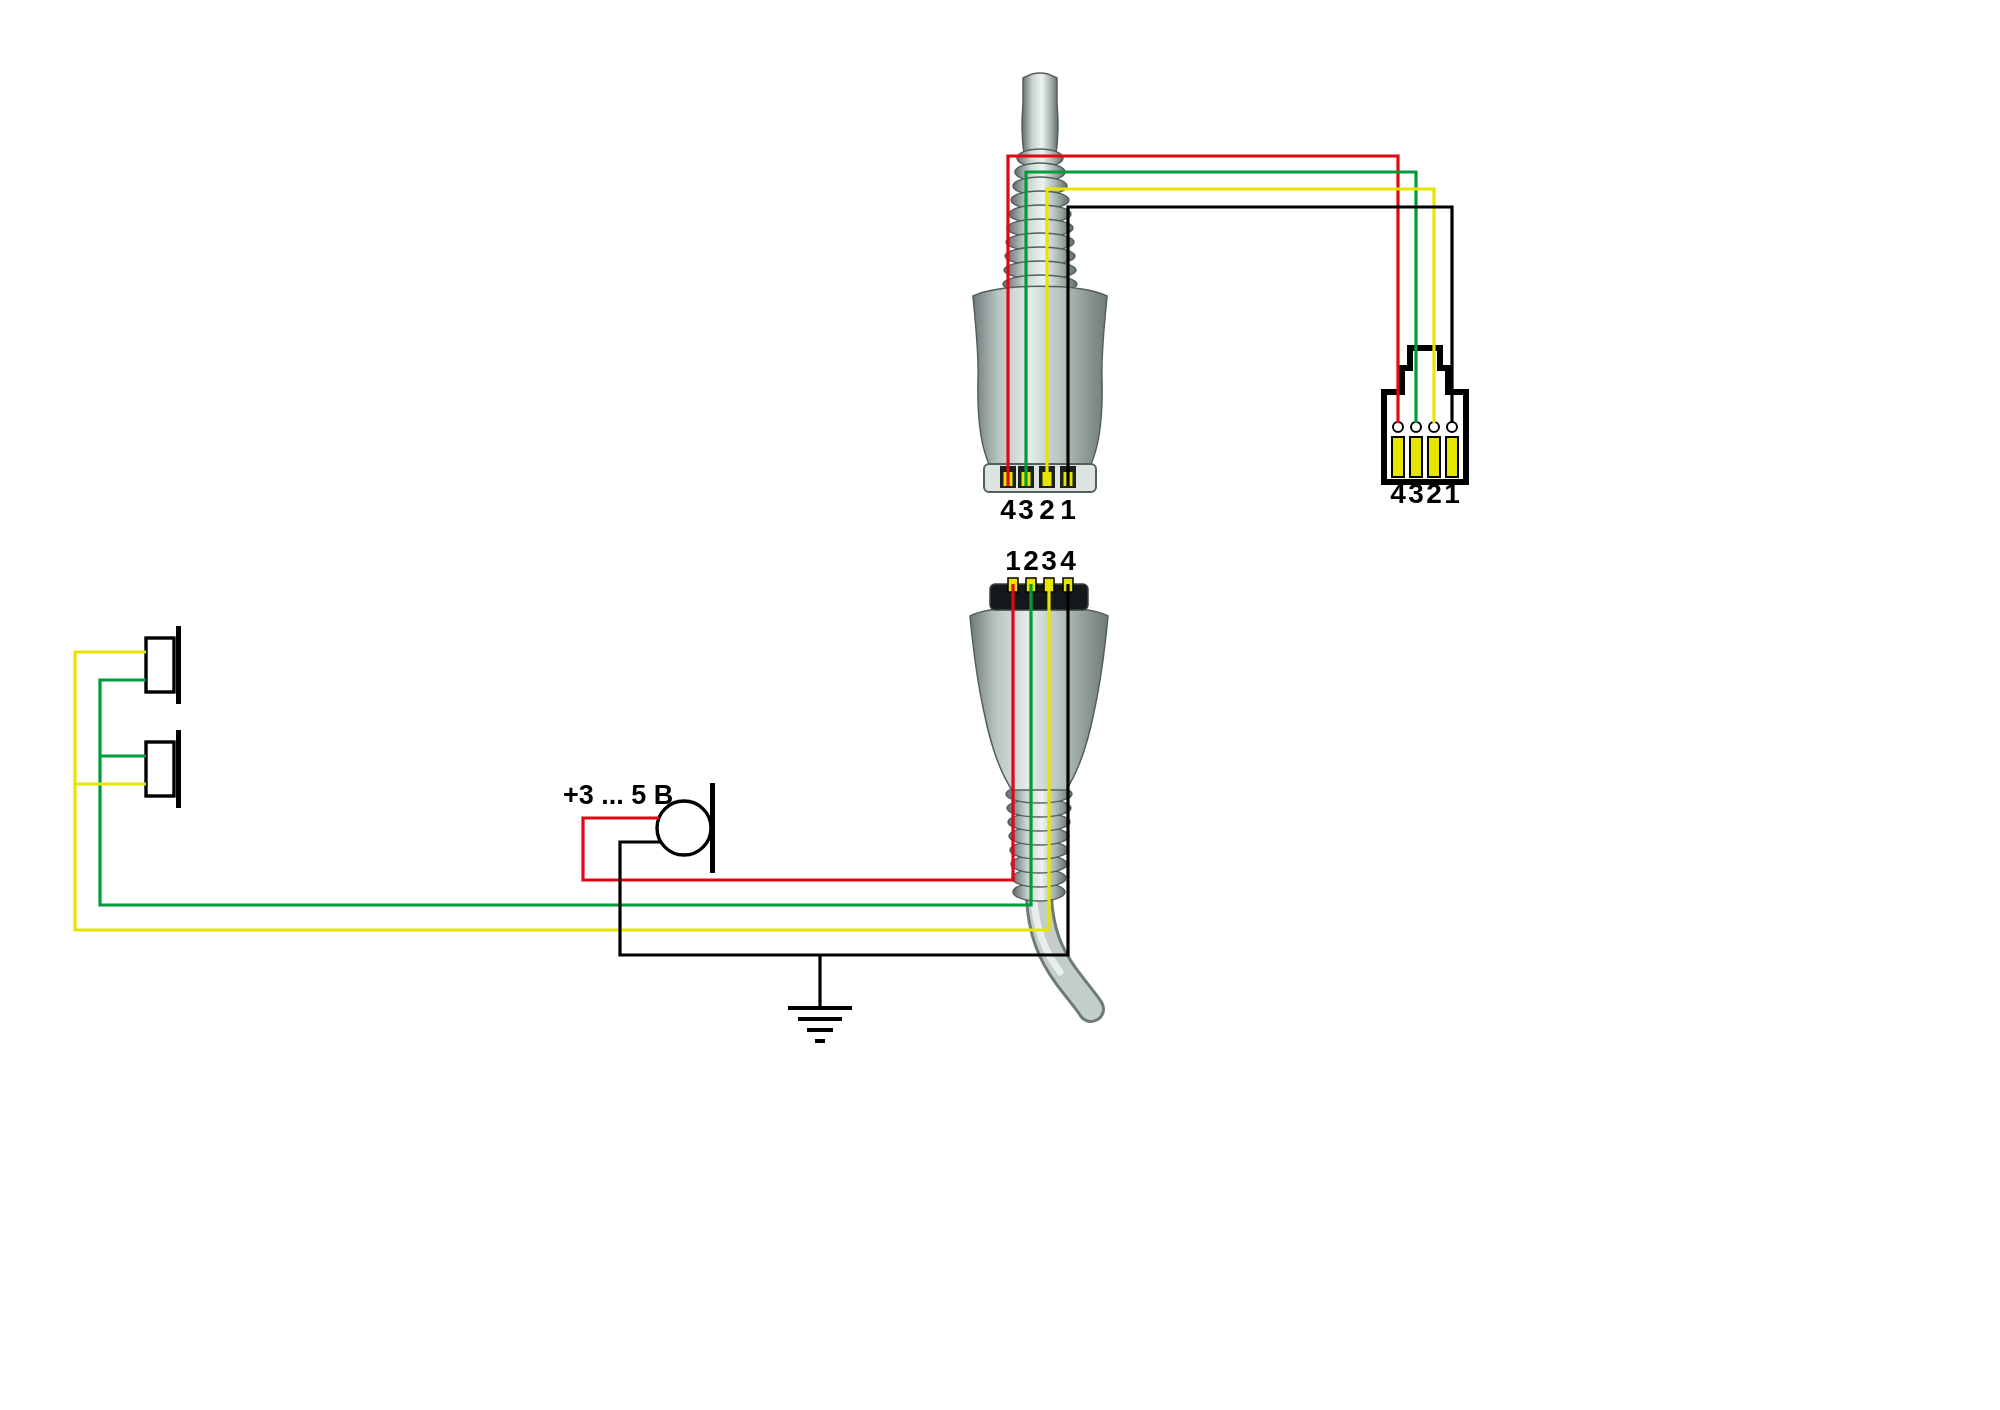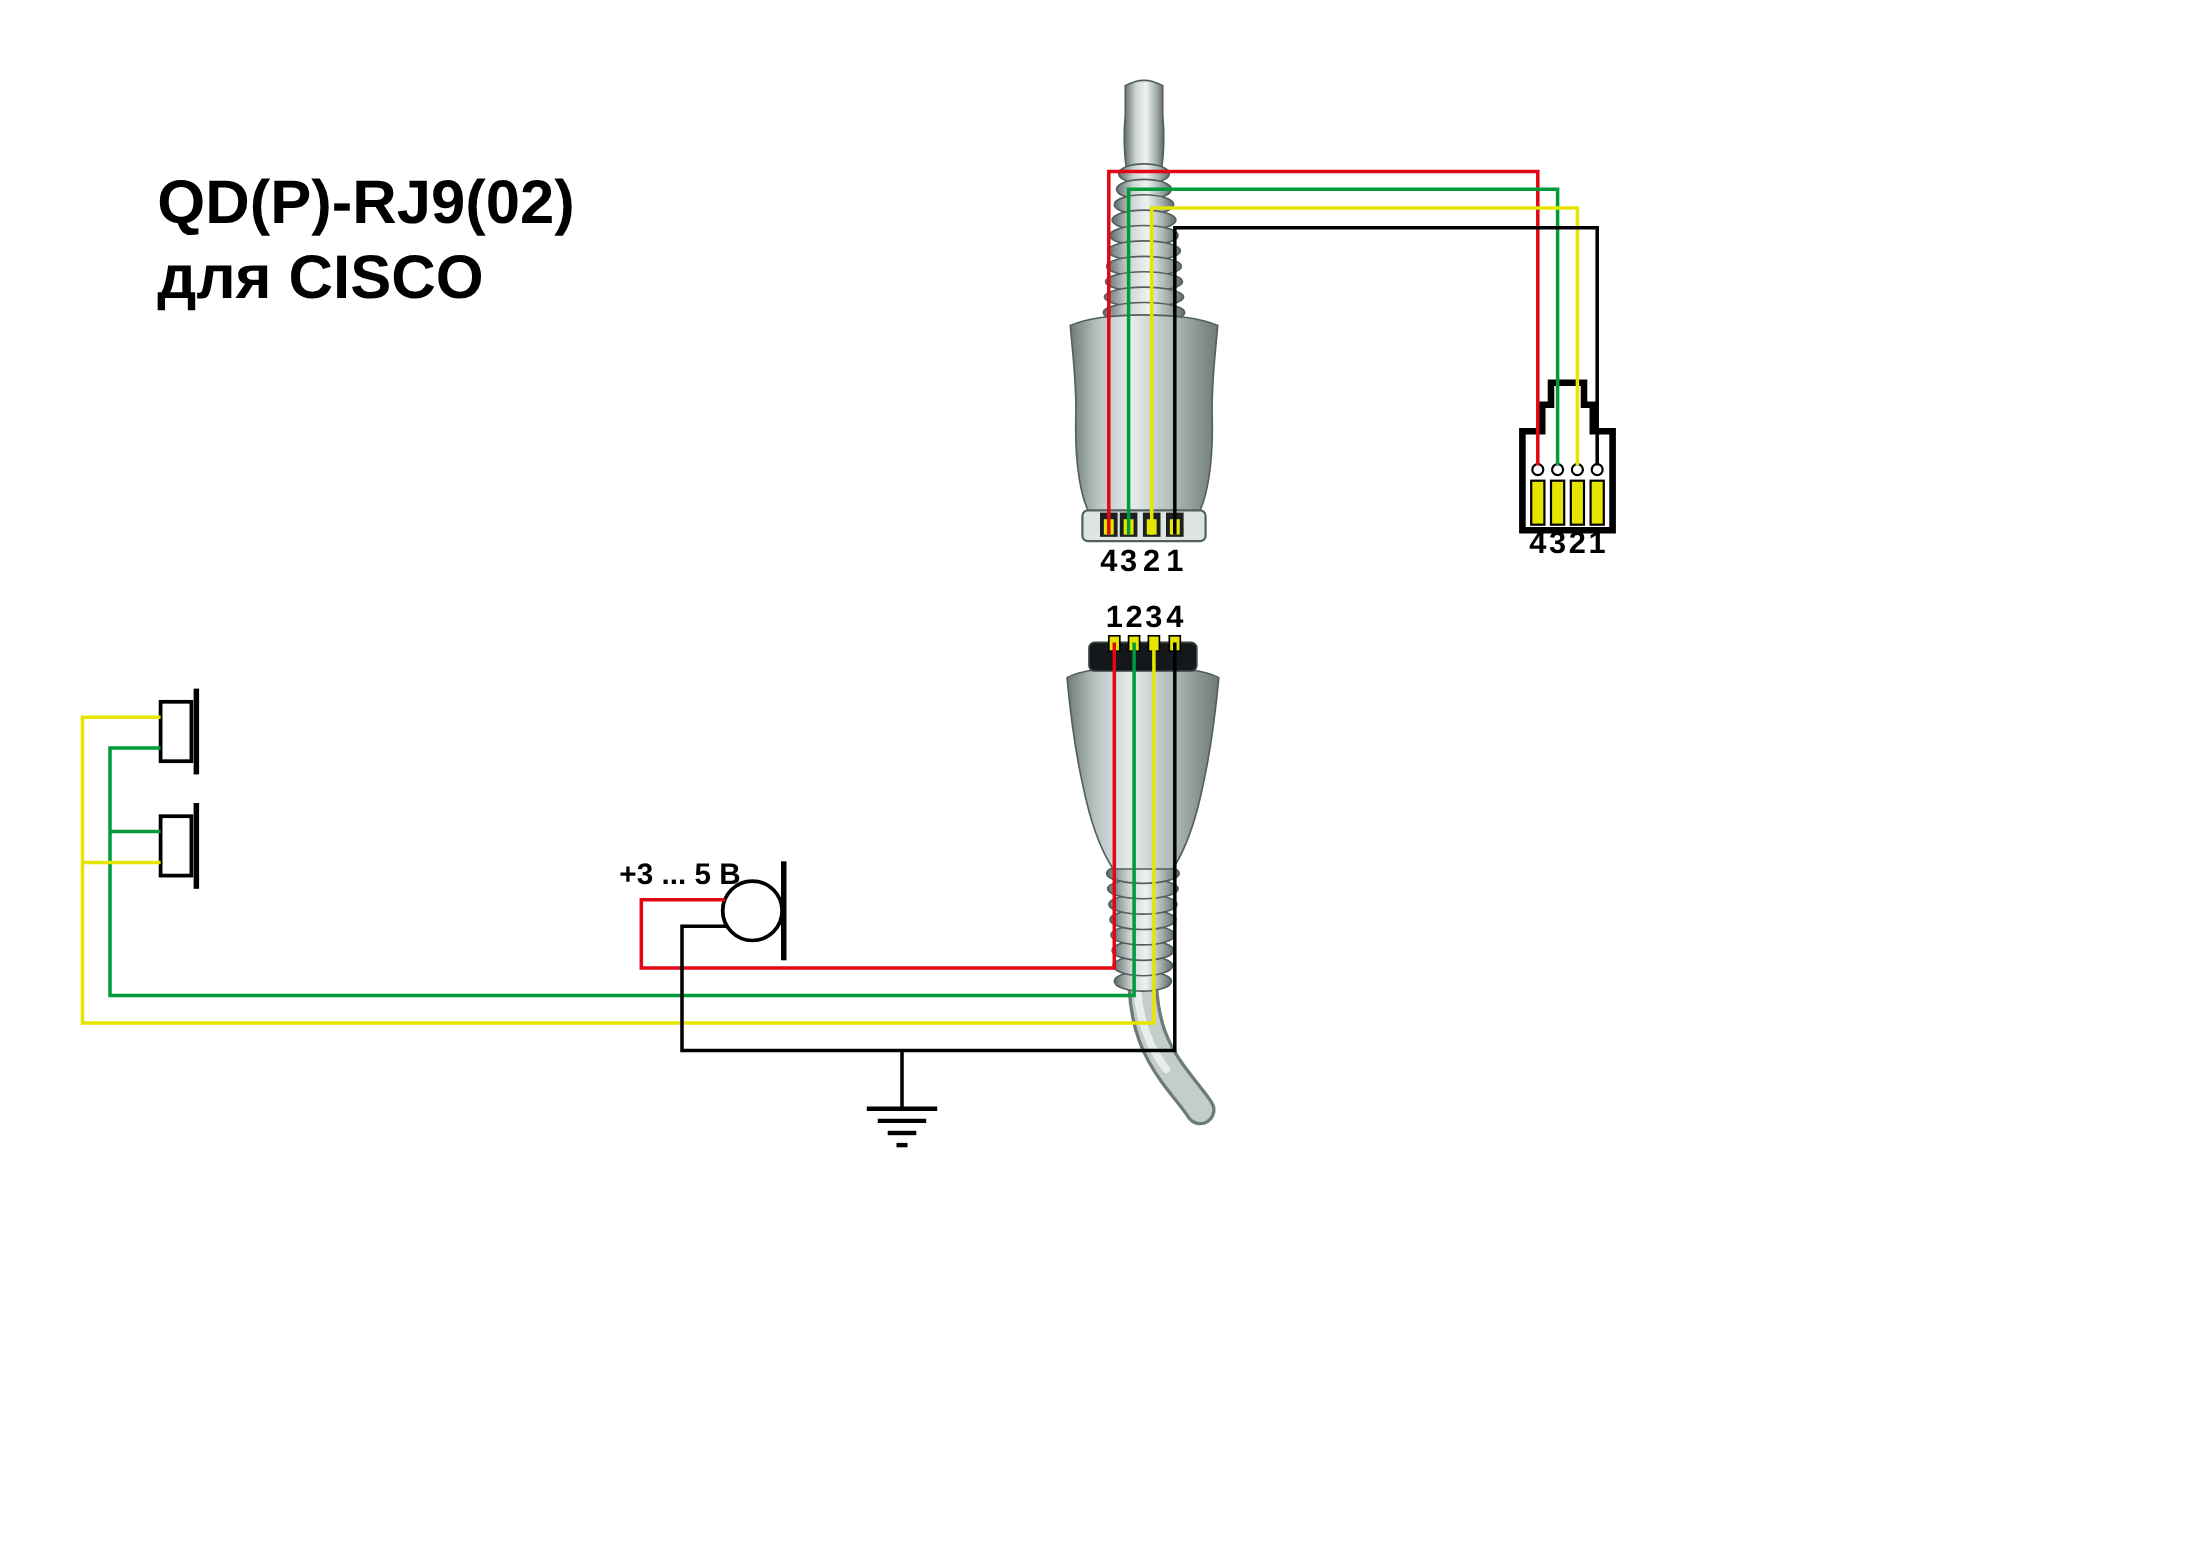--- a/index.html
+++ b/index.html
@@ -27,24 +27,20 @@
   .pin-label{font-family:"Liberation Sans",sans-serif;font-weight:bold;font-size:28px;
              fill:#000;text-anchor:middle;}
   .mic-label{font-family:"Liberation Sans",sans-serif;font-weight:bold;font-size:27px;
              fill:#000;text-anchor:start;}
 </style>
 </head>
 <body>
 
 <div class="page">
 
-  <div class="title">
-    <div>QD(P)-RJ9(02)</div>
-    <div>для CISCO</div>
-  </div>
 
   <svg class="diagram" width="2000" height="1410" viewBox="0 0 2000 1410">
     <defs>
       <linearGradient id="gBody" x1="0" y1="0" x2="1" y2="0">
         <stop offset="0" stop-color="#6e7a79"></stop>
         <stop offset="0.18" stop-color="#b7c2c0"></stop>
         <stop offset="0.42" stop-color="#e6ecea"></stop>
         <stop offset="0.68" stop-color="#b3bebc"></stop>
         <stop offset="0.88" stop-color="#87928f"></stop>
         <stop offset="1" stop-color="#707c7a"></stop>

